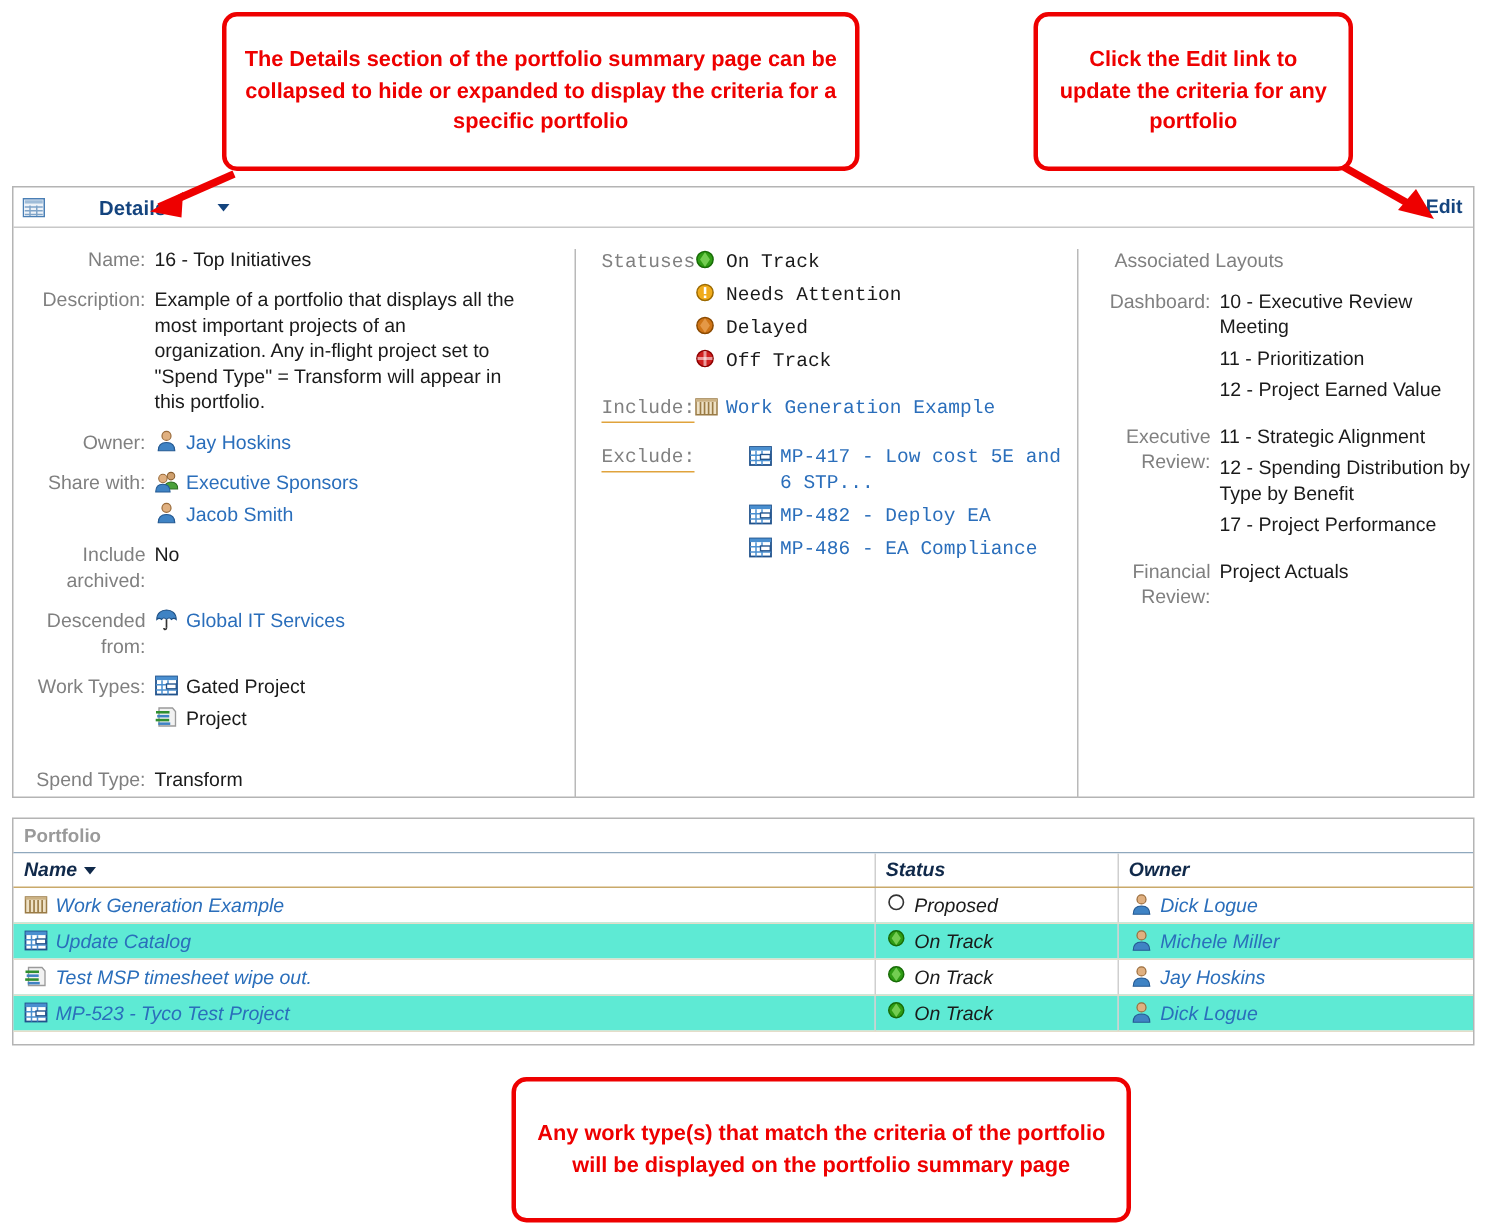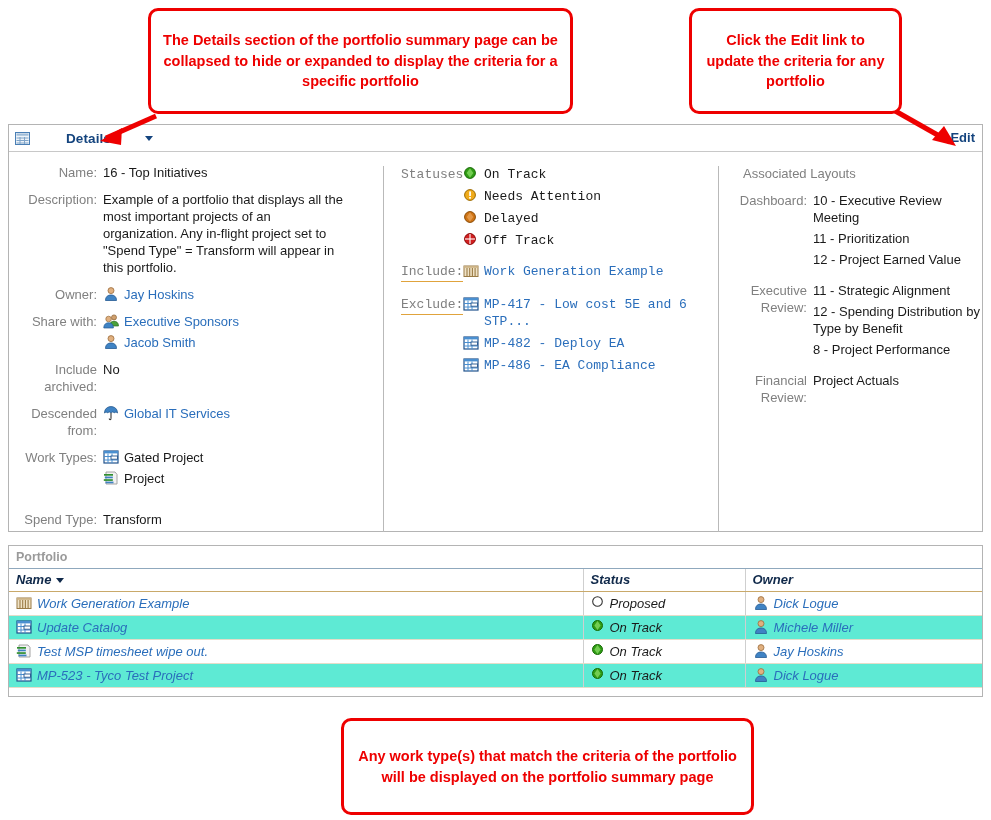--- a/index.html
+++ b/index.html
@@ -403,21 +403,21 @@
                 <line x1="6.7" y1="5" x2="6.7" y2="13" stroke="#9a7b45" stroke-width="1.1"></line>
                 <line x1="9.4" y1="5" x2="9.4" y2="13" stroke="#9a7b45" stroke-width="1.1"></line>
                 <line x1="12.1" y1="5" x2="12.1" y2="13" stroke="#9a7b45" stroke-width="1.1"></line>
               </svg>
             </span>
             <span class="lnk">Work Generation Example</span>
           </div>
         </div>
       </div>
 
-      <div class="field" style="margin-top:14px;">
+      <div class="field" style="margin-top:14px;gap:36px;">
         <div class="flabel hint-wrap"><span class="hint">Exclude:</span></div>
         <div class="fval">
           <div class="line" style="margin-bottom:5px;justify-content:space-between;">
             <span class="ico">
               <svg width="16" height="16" viewBox="0 0 16 16">
                 <rect x="1" y="2" width="14" height="12" fill="#ffffff" stroke="#20528c" stroke-width="1.2"></rect>
                 <rect x="1" y="2" width="14" height="2.4" fill="#4a8fd0"></rect>
                 <line x1="5" y1="4.5" x2="5" y2="14" stroke="#4a8fd0" stroke-width="1"></line>
                 <line x1="9" y1="4.5" x2="9" y2="14" stroke="#4a8fd0" stroke-width="1"></line>
                 <line x1="1" y1="7.5" x2="15" y2="7.5" stroke="#4a8fd0" stroke-width="1"></line>
@@ -469,21 +469,21 @@
           <div class="layout-item">11 - Prioritization</div>
           <div class="layout-item">12 - Project Earned Value</div>
         </div>
       </div>
 
       <div class="field">
         <div class="flabel">Executive Review:</div>
         <div class="fval">
           <div class="layout-item">11 - Strategic Alignment</div>
           <div class="layout-item">12 - Spending Distribution by Type by Benefit</div>
-          <div class="layout-item">8 - Project Performance</div>
+          <div class="layout-item">17 - Project Performance</div>
         </div>
       </div>
 
       <div class="field">
         <div class="flabel">Financial Review:</div>
         <div class="fval">
           <div class="layout-item">Project Actuals</div>
         </div>
       </div>
     </div>

